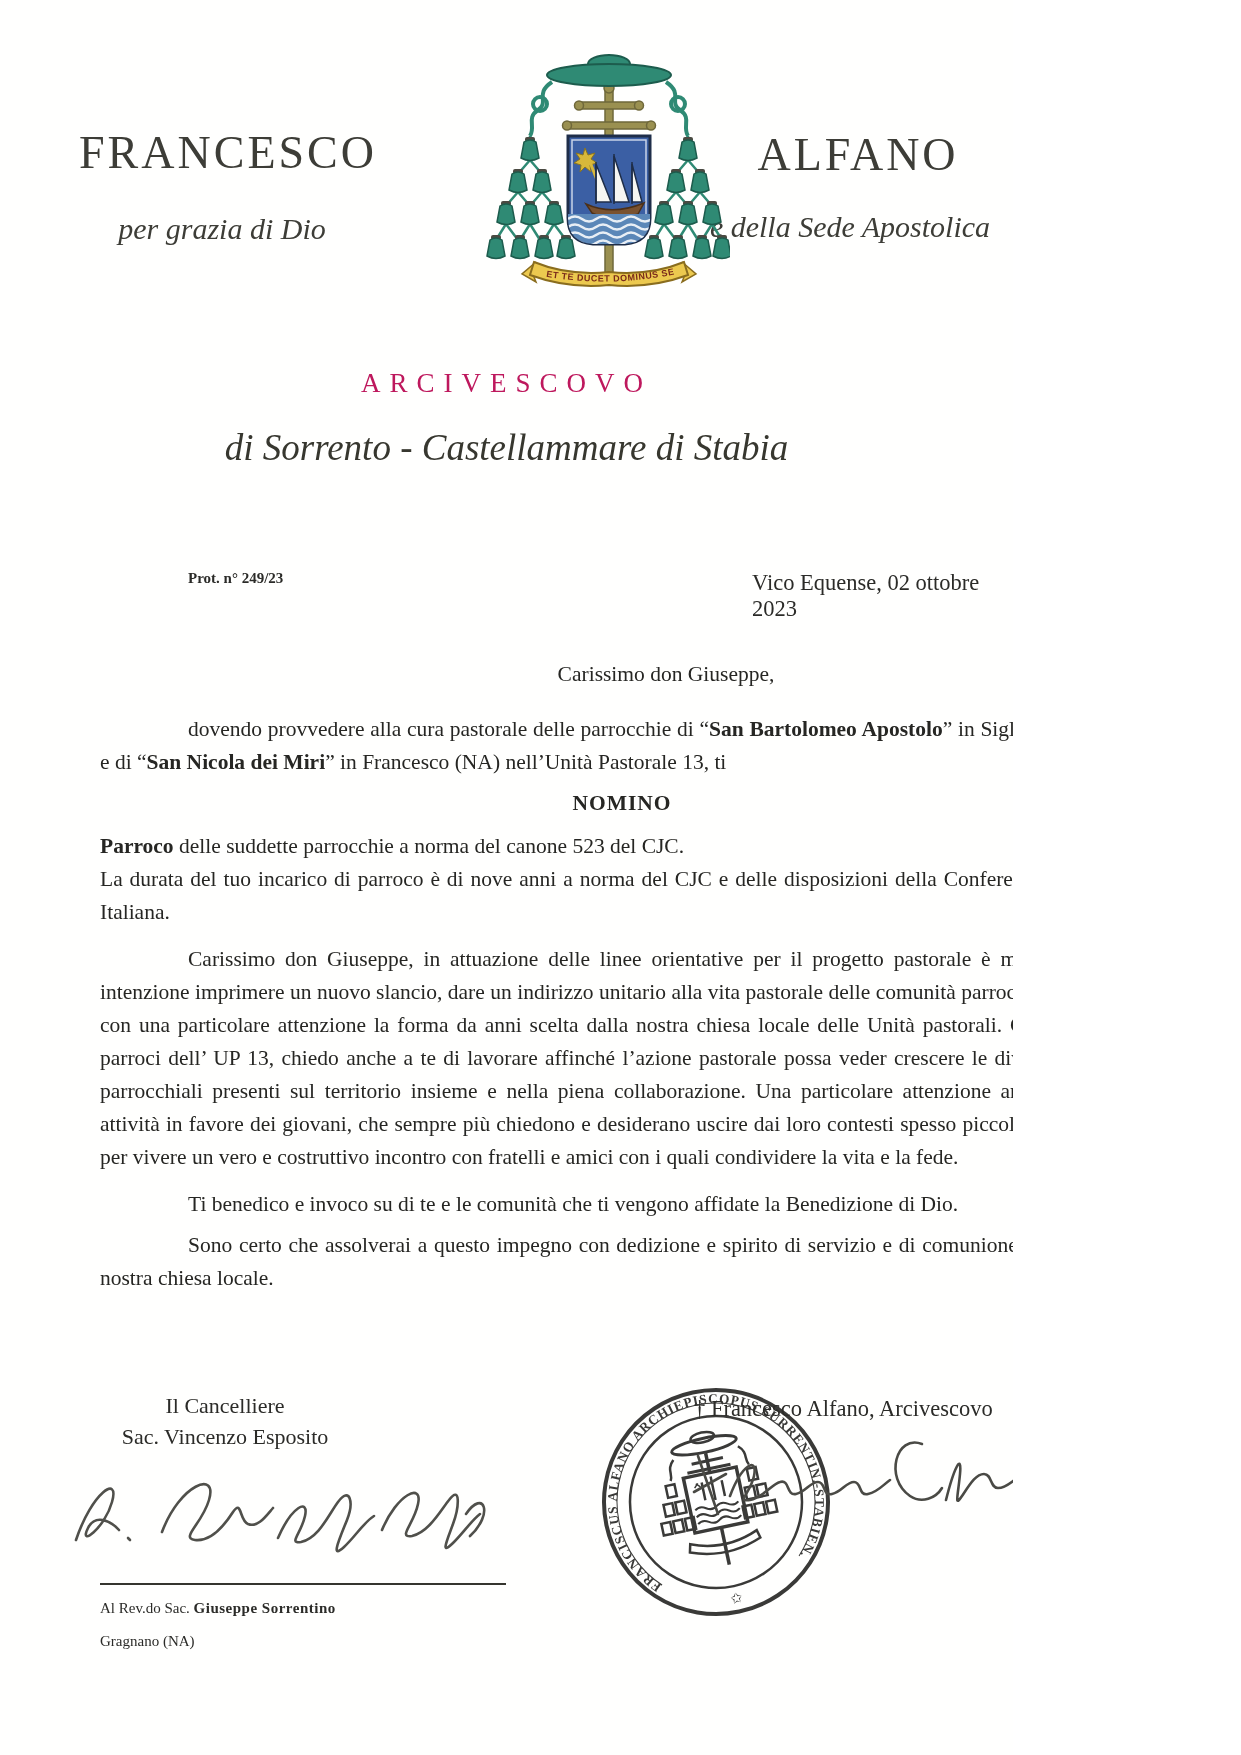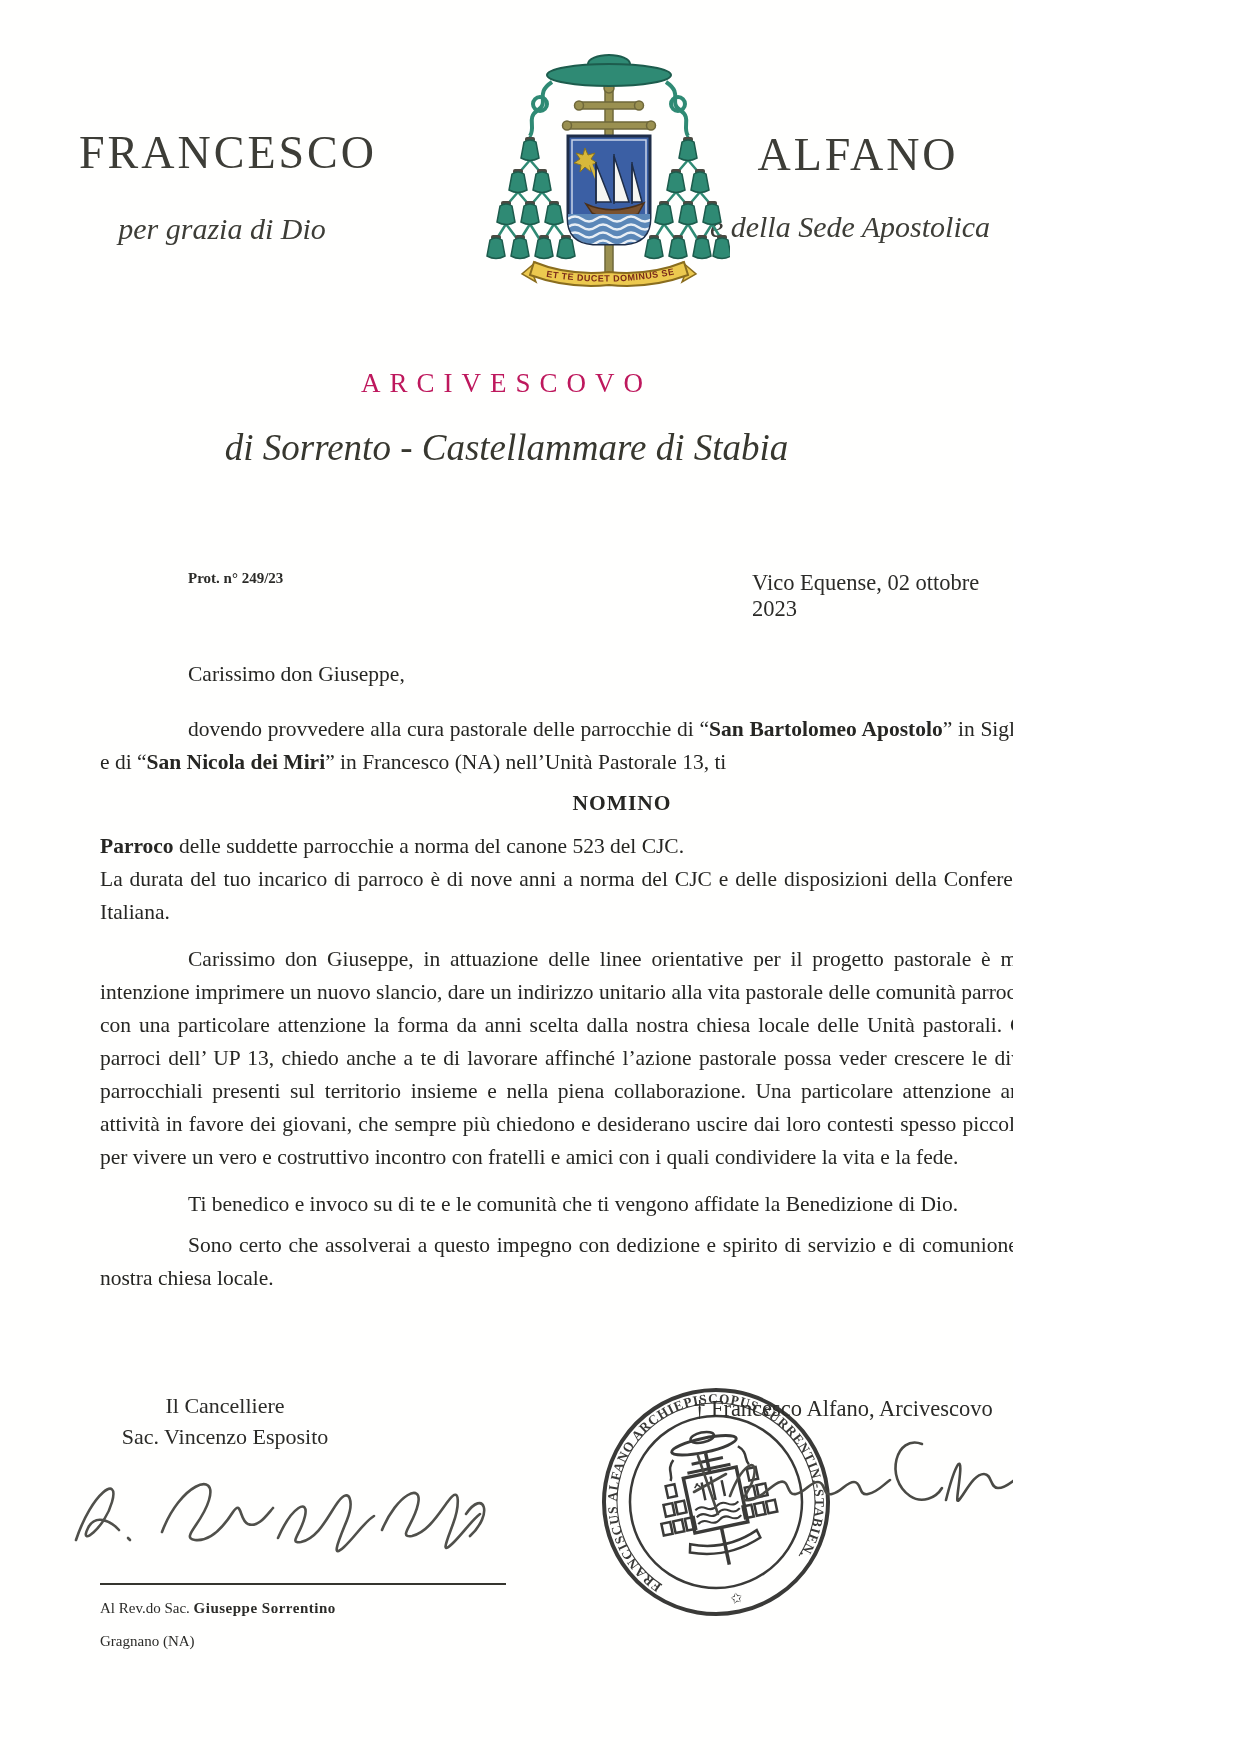--- a/index.html
+++ b/index.html
@@ -23,21 +23,21 @@
     font-size:27px;letter-spacing:9px;color:#be185d;margin-top:46px;}
   .diocese{position:absolute;left:0;top:426px;width:100%;text-align:center;
     font-style:italic;font-size:37px;color:#37372f;}
   
   .prot{position:absolute;left:188px;top:570px;font-size:15px;font-weight:bold;color:#2b2b28;}
   .place-date{position:absolute;left:752px;top:570px;font-size:22.5px;color:#2b2b28;}
   
   .body-block{position:absolute;left:100px;top:658px;width:1044px;
     font-size:21.5px;line-height:33px;text-align:justify;color:#262623;}
   .body-block p{margin:0;}
-  .salutation{text-indent:88px;margin-bottom:22px !important;text-align:left;}
+  .salutation{text-indent:88px;margin-bottom:22px !important;text-align:center;}
   .para{text-indent:88px;margin-bottom:8px !important;}
   .nomino{text-align:center;font-weight:bold;letter-spacing:1px;margin:8px 0 10px !important;}
   .noindent{text-indent:0;margin-bottom:0 !important;}
   .mb14{margin-bottom:14px !important;}
   
   .chancellor{position:absolute;left:90px;top:1390px;width:270px;text-align:center;
     font-size:22px;line-height:31px;color:#2b2b28;}
   .sig-chancellor{position:absolute;left:62px;top:1444px;}
   .seal{position:absolute;left:590px;top:1376px;}
   .archbishop-label{position:absolute;left:694px;top:1396px;font-size:22.5px;color:#2b2b28;z-index:3;}

